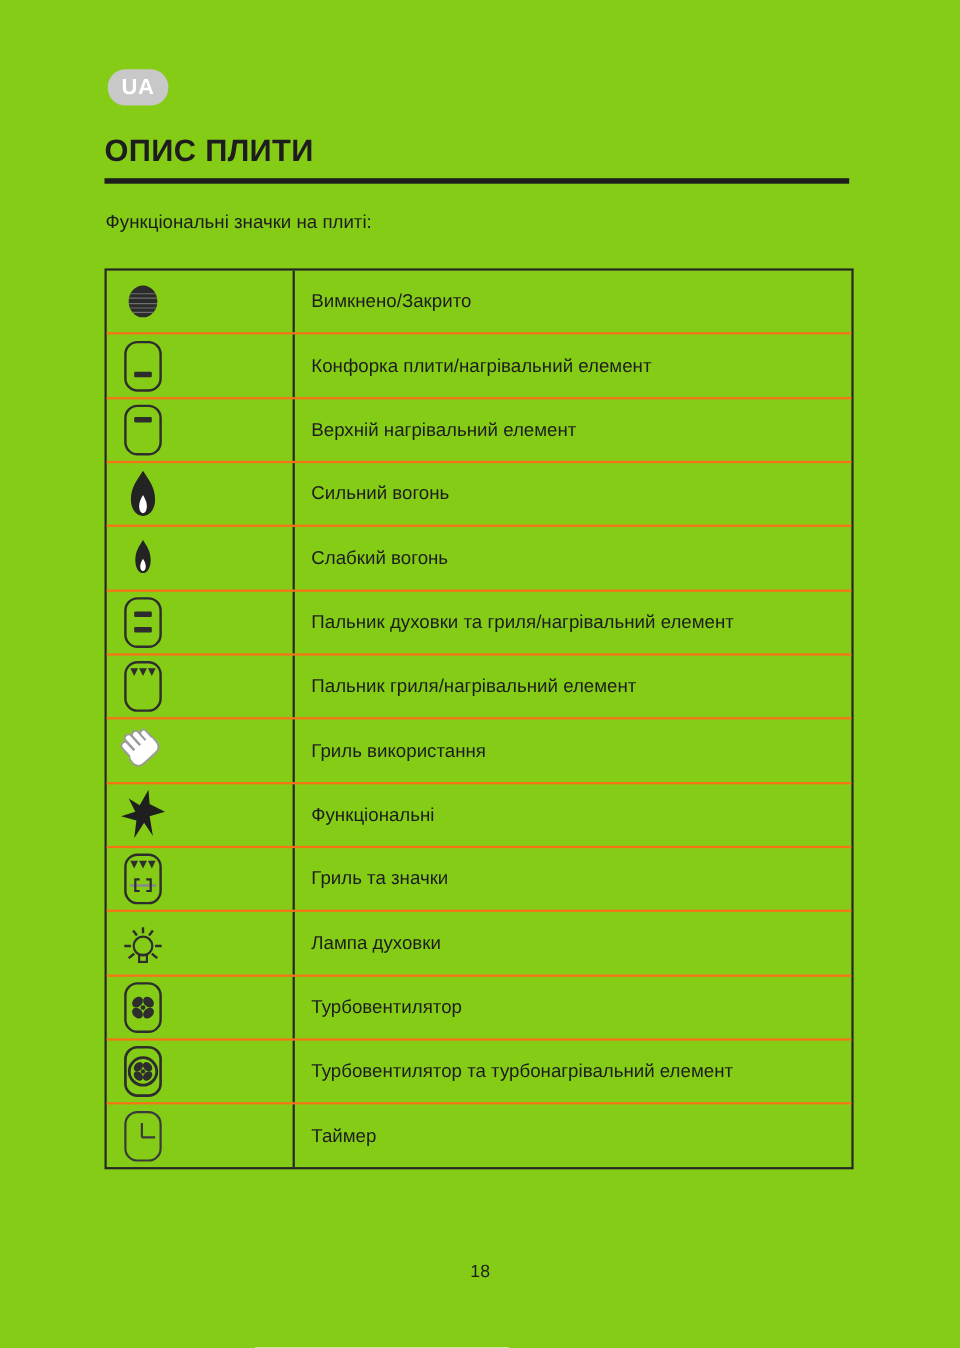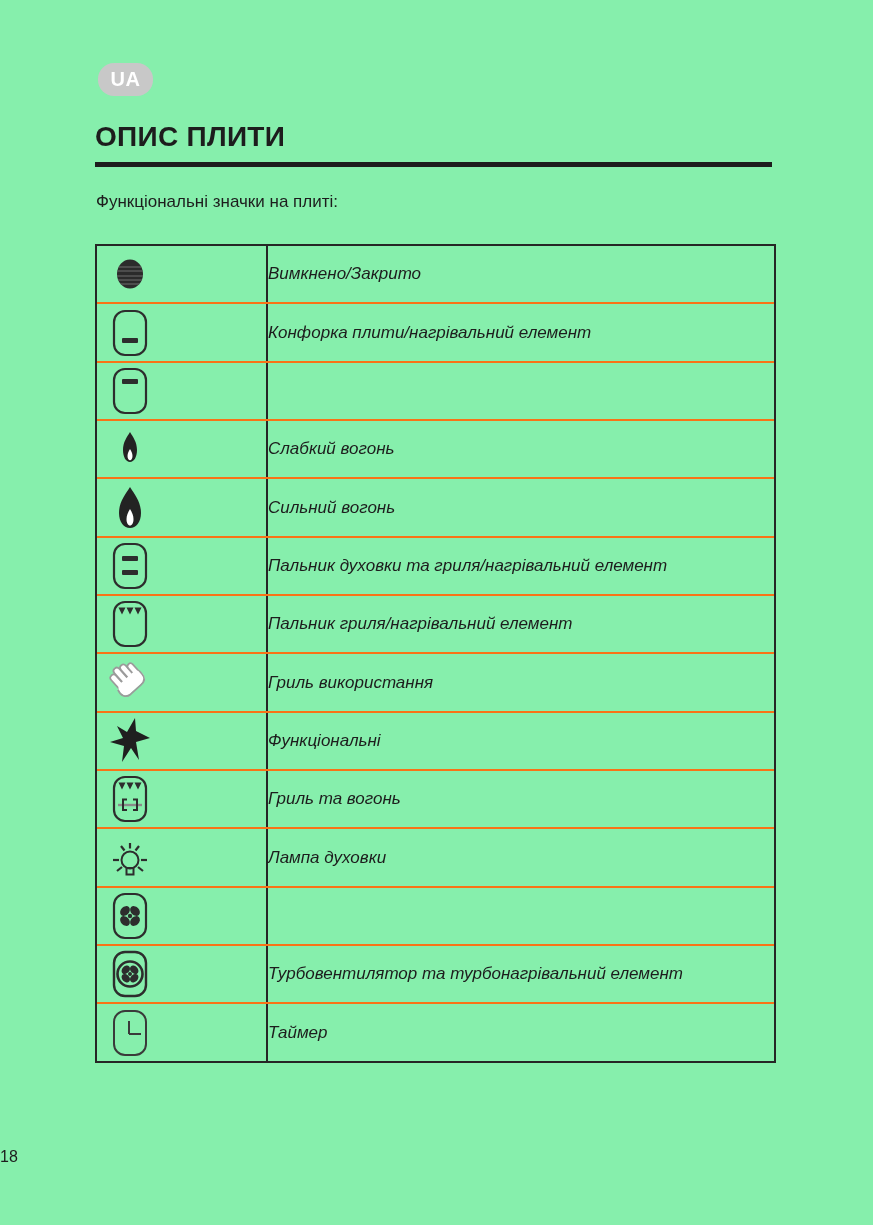--- a/index.html
+++ b/index.html
@@ -1,19 +1,19 @@
 <!DOCTYPE html>
 <html><head>
 <meta charset="utf-8">
 <style>
   html,body{margin:0;padding:0;background:#ffffff;}
   .page{
     position:relative;
     width:873px;height:1225px;
-    background:#86efac;
+    background:#84cc16;
     font-family:"Liberation Sans","DejaVu Sans",sans-serif;
     color:#1d1d1d;
     overflow:hidden;
   }
   .lang-badge{
     position:absolute;left:98px;top:63px;
     width:55px;height:33px;border-radius:16px;
     background:#c8c8c8;color:#ffffff;
     font-size:20px;font-weight:bold;letter-spacing:.5px;
     text-align:center;line-height:33px;
@@ -32,27 +32,27 @@
   .icon-row{
     display:grid;grid-template-columns:171px 1fr;
     height:56.35px;
   }
   .icon-row + .icon-row{border-top:2px solid #f97316;}
   .icon-cell{
     border-right:2px solid #262626;
     display:flex;align-items:center;padding-left:11px;box-sizing:border-box;
   }
   .label-cell{
-    display:flex;align-items:center;padding-right:8px;
-    font-size:17px;color:#1d1d1d;box-sizing:border-box;font-style:italic;
+    display:flex;align-items:center;padding-left:15px;padding-right:8px;
+    font-size:17px;color:#1d1d1d;box-sizing:border-box;
   }
   .glyph{width:44px;height:50px;display:block;overflow:visible;}
   .page-number{
     position:absolute;top:1148px;left:0;width:100%;
-    font-size:16px;color:#1d1d1d;
+    text-align:center;font-size:16px;color:#1d1d1d;
   }
   .svg-defs{position:absolute;width:0;height:0;overflow:hidden;}
 </style>
 </head>
 <body>
 
 <svg class="svg-defs" xmlns="http://www.w3.org/2000/svg">
   <defs>
     <clipPath id="off-clip">
         <ellipse cx="22" cy="25" rx="13" ry="14.5"></ellipse>
@@ -211,47 +211,50 @@
       <span>Конфорка плити/нагрівальний елемент</span>
     </div>
   </div>
 
   <div class="icon-row">
     <div class="icon-cell">
       <svg class="glyph">
               <use href="#sym-top-heat"></use>
             </svg>
     </div>
+    <div class="label-cell">
+      <span>Верхній нагрівальний елемент</span>
+    </div>
+  </div>
+
+  <div class="icon-row">
+    <div class="icon-cell">
+      <svg class="glyph">
+              <use href="#sym-high-flame"></use>
+            </svg>
+    </div>
+    <div class="label-cell">
+      <span>Сильний вогонь</span>
+    </div>
   </div>
 
   <div class="icon-row">
     <div class="icon-cell">
       <svg class="glyph">
               <use href="#sym-low-flame"></use>
             </svg>
     </div>
     <div class="label-cell">
       <span>Слабкий вогонь</span>
     </div>
   </div>
 
   <div class="icon-row">
     <div class="icon-cell">
       <svg class="glyph">
-              <use href="#sym-high-flame"></use>
-            </svg>
-    </div>
-    <div class="label-cell">
-      <span>Сильний вогонь</span>
-    </div>
-  </div>
-
-  <div class="icon-row">
-    <div class="icon-cell">
-      <svg class="glyph">
               <use href="#sym-oven-grill-burner"></use>
             </svg>
     </div>
     <div class="label-cell">
       <span>Пальник духовки та гриля/нагрівальний елемент</span>
     </div>
   </div>
 
   <div class="icon-row">
     <div class="icon-cell">
@@ -286,40 +289,43 @@
     </div>
   </div>
 
   <div class="icon-row">
     <div class="icon-cell">
       <svg class="glyph">
               <use href="#sym-grill-rotisserie"></use>
             </svg>
     </div>
     <div class="label-cell">
-      <span>Гриль та вогонь</span>
+      <span>Гриль та значки</span>
     </div>
   </div>
 
   <div class="icon-row">
     <div class="icon-cell">
       <svg class="glyph">
               <use href="#sym-oven-lamp"></use>
             </svg>
     </div>
     <div class="label-cell">
       <span>Лампа духовки</span>
     </div>
   </div>
 
   <div class="icon-row">
     <div class="icon-cell">
       <svg class="glyph">
               <use href="#sym-turbo-fan"></use>
             </svg>
+    </div>
+    <div class="label-cell">
+      <span>Турбовентилятор</span>
     </div>
   </div>
 
   <div class="icon-row">
     <div class="icon-cell">
       <svg class="glyph">
               <use href="#sym-turbo-fan-heat"></use>
             </svg>
     </div>
     <div class="label-cell">

